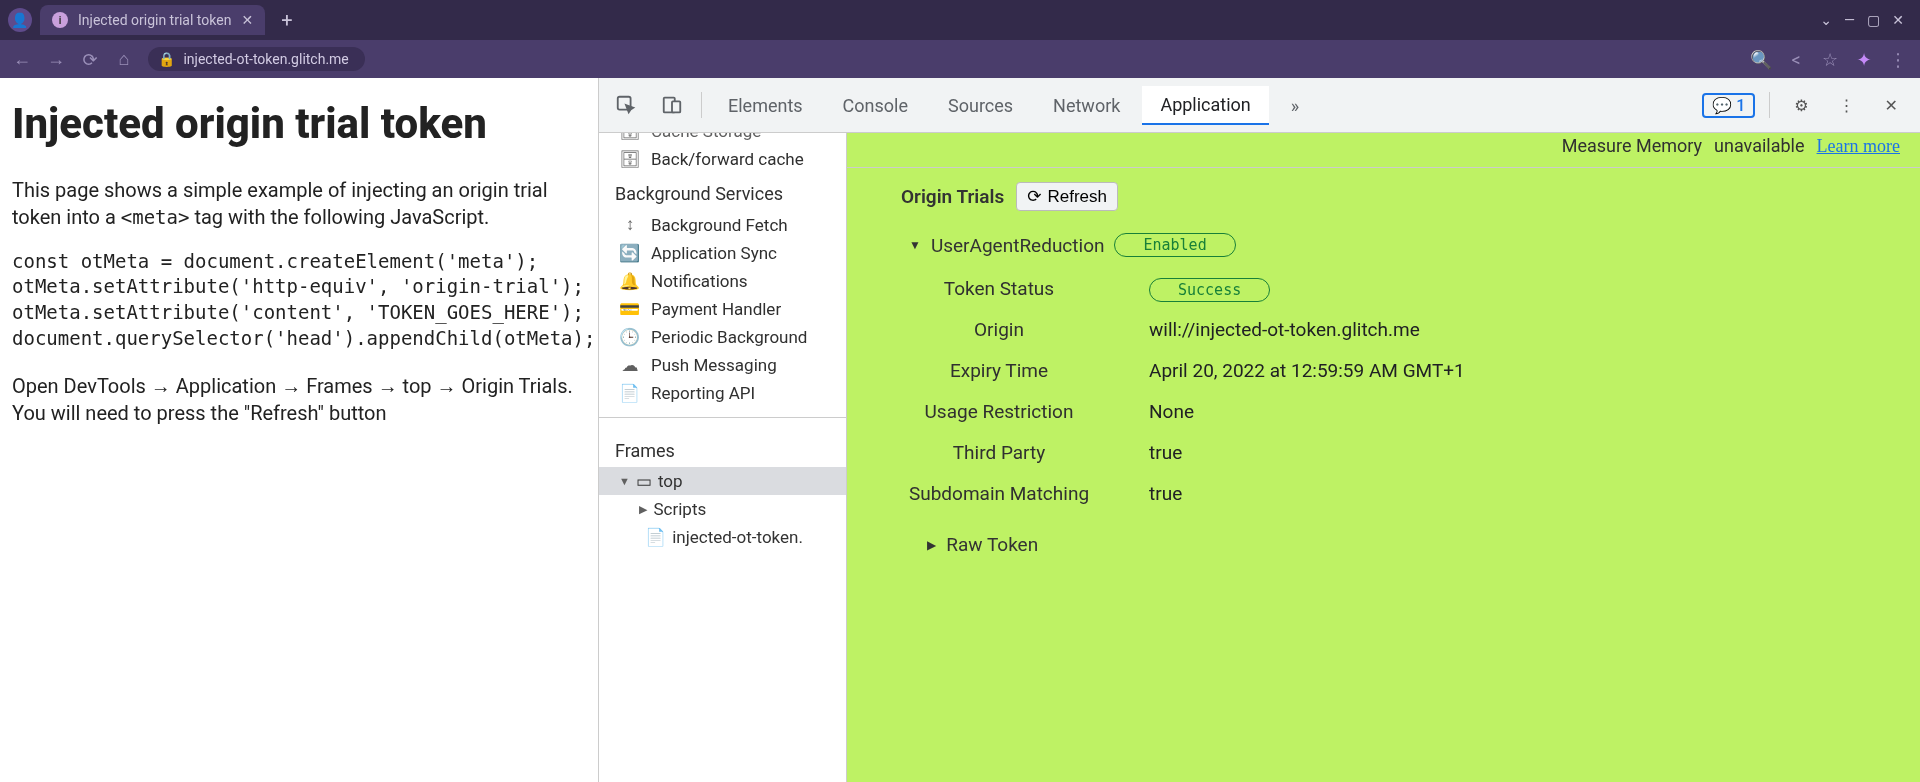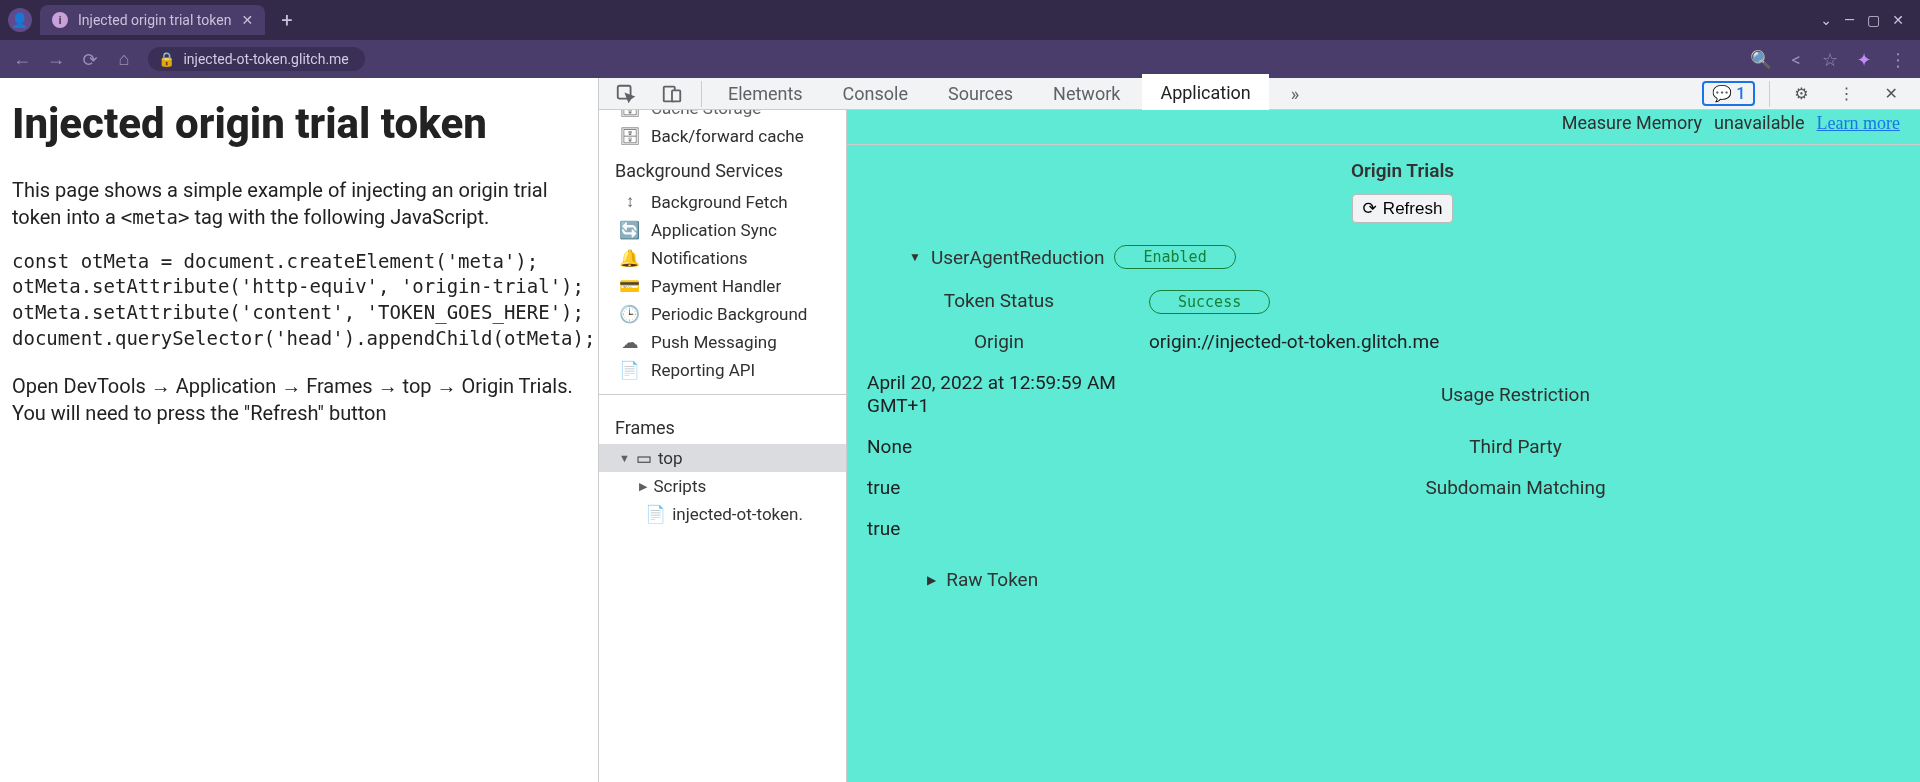--- a/index.html
+++ b/index.html
@@ -25,47 +25,47 @@
 
 
 .page { width: 598px; padding: 10px 12px; font-size: 20px; color:#222; line-height:1.35; }
 .page h1 { font-size: 42px; font-weight: 800; margin: 8px 0 24px; }
 .page p { margin-bottom: 18px; }
 code.inline { font-family: ui-monospace, Menlo, Consolas, monospace; font-size: 19px; }
 pre.block { font-family: ui-monospace, Menlo, Consolas, monospace; font-size: 19px; white-space: pre; margin: 6px 0 22px; line-height:1.35; }
 
 
 .devtools { flex:1; display:flex; flex-direction:column; border-left:1px solid #ccc; background:#f1f3f4; font-size:16px; color:#333; }
-.dt-tabs { display:flex; align-items:center; height:32px; border-bottom:1px solid #ccc; background:#f1f3f4; padding:0 6px; gap:4px; }
+.dt-tabs { display:flex; align-items:center; height:55px; border-bottom:1px solid #ccc; background:#f1f3f4; padding:0 6px; gap:4px; }
 .dt-ticon { padding:6px 10px; color:#555; cursor:pointer; }
 .dt-divider { width:1px; height:26px; background:#ccc; margin:0 4px;}
 .dt-tab { padding:8px 18px; font-size:18px; color:#5f6368; cursor:pointer; }
 .dt-tab.active { color:#202124; background:#fff; border-bottom:2px solid #1a73e8; }
 .dt-right { margin-left:auto; display:flex; align-items:center; gap:10px; padding-right:6px;}
 .issue-badge { display:flex; align-items:center; gap:4px; border:2px solid #1a73e8; border-radius:4px; padding:1px 8px; color:#1a73e8; font-weight:500; font-size:16px;}
 
 .dt-body { flex:1; display:flex; overflow:hidden; }
 .dt-sidebar { width:248px; border-right:1px solid #ccc; background:#fff; overflow:hidden; position:relative;}
-.dt-main { flex:1; background:#5eead4; overflow:hidden; }
+.dt-main { flex:1; background:#bef264; overflow:hidden; }
 
 .sb-item { display:flex; align-items:center; gap:10px; padding:4px 8px 4px 20px; font-size:17px; color:#303030; cursor:pointer; white-space:nowrap; }
 .sb-item.cut { color:#606060; }
 .sb-icon { width:22px; display:flex; justify-content:center; font-size:17px; color:#606060;}
 .sb-heading { padding:10px 16px 6px; font-size:18px; color:#303030; }
 
 .frames-block { border-top:1px solid #ccc; margin-top:10px; padding-top:12px;}
 .frame-row { display:flex; align-items:center; gap:6px; padding:4px 8px 4px 20px; font-size:17px; cursor:pointer;}
 .frame-row.selected { background:#dadce0; }
 .frame-row .tri { font-size:11px; color:#606060;}
 
 .dm-toprow { display:flex; justify-content:flex-end; align-items:baseline; gap:12px; padding:2px 20px; font-size:18px; color:#303030; white-space:nowrap;}
 .dm-toprow a { color:#1a73e8; text-decoration:underline; cursor:pointer;font-family:Liberation Serif, serif;}
 .dm-sep { height:1px; background:#ccc; margin:8px 0 14px; }
 
-.ot-head { display:flex; align-items:center; gap:12px; padding:0 16px 6px 54px;flex-direction:column; }
+.ot-head { display:flex; align-items:center; gap:12px; padding:0 16px 6px 54px; }
 .ot-head h3 { font-size:19px; font-weight:600; }
 .refresh-btn { display:flex; align-items:center; gap:6px; border:1px solid #bbb; border-radius:4px; background:#f1f3f4; padding:3px 10px; font-size:17px; cursor:pointer;}
 
 .trial-row { display:flex; align-items:center; gap:10px; padding:16px 16px 10px 62px; font-size:19px;}
 .trial-row .tri { font-size:12px;}
 .badge { border-radius:14px; padding:2px 28px; font-size:15px; font-family: ui-monospace, Menlo, monospace; }
 .badge.enabled { border:1px solid #188038; color:#188038; }
 .badge.success { border:1px solid #188038; color:#188038; }
 
 .kv-grid { display:grid; grid-template-columns: 282px 1fr; row-gap:18px; padding:10px 20px 10px 20px; font-size:19px; align-items:center;}
@@ -242,22 +242,23 @@
           <span class="tri">▼</span>
           <span>UserAgentReduction</span>
           <span class="badge enabled">Enabled</span>
         </div>
 
         <div class="kv-grid">
           <div class="k">Token Status</div>
           <div class="v"><span class="badge success">Success</span></div>
 
           <div class="k">Origin</div>
-          <div class="v">origin://injected-ot-token.glitch.me</div>
-
+          <div class="v">will://injected-ot-token.glitch.me</div>
+
+          <div class="k">Expiry Time</div>
           <div class="v">April 20, 2022 at 12:59:59 AM GMT+1</div>
 
           <div class="k">Usage Restriction</div>
           <div class="v">None</div>
 
           <div class="k">Third Party</div>
           <div class="v">true</div>
 
           <div class="k">Subdomain Matching</div>
           <div class="v">true</div>

